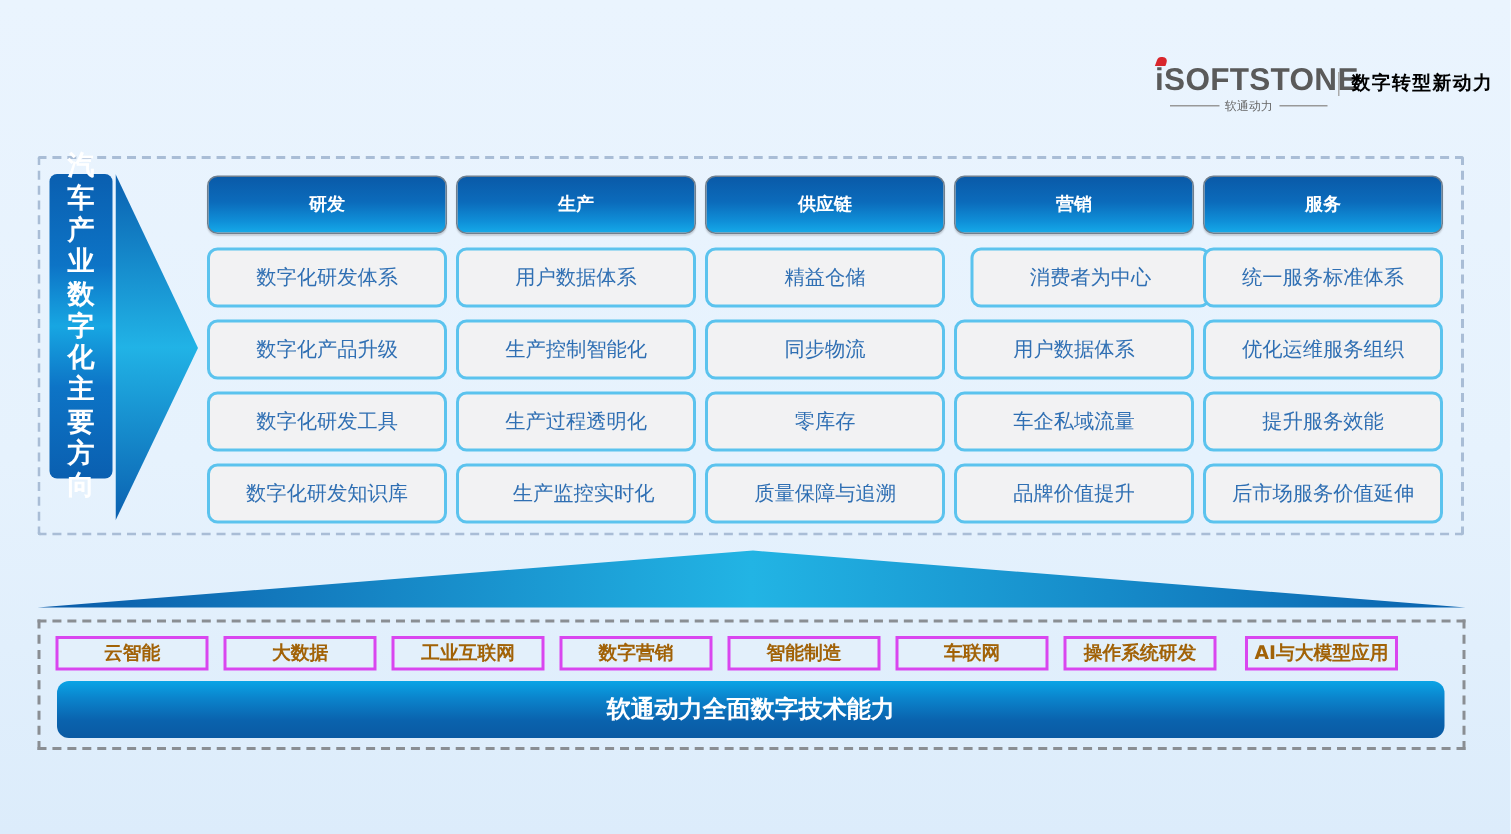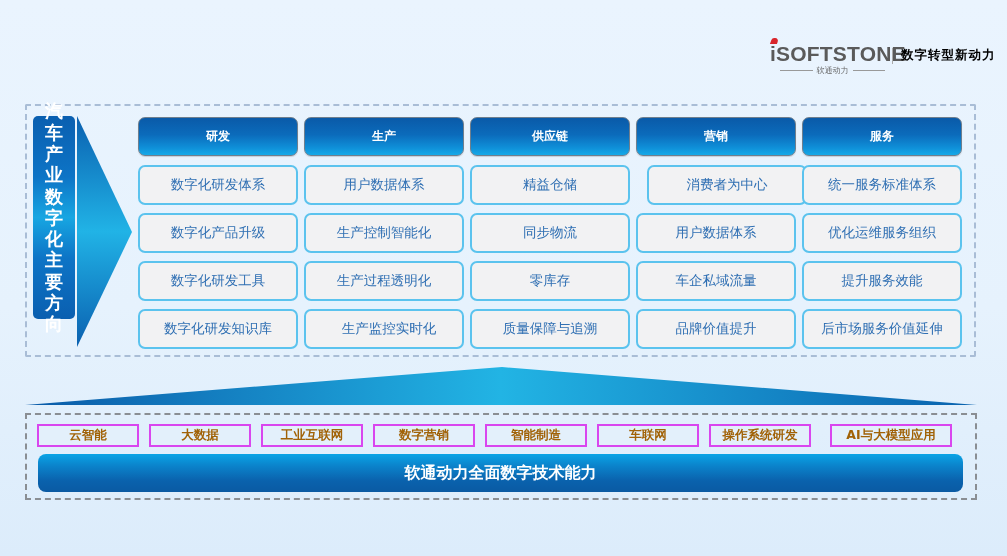--- a/index.html
+++ b/index.html
@@ -150,15 +150,15 @@
 
 <div class="abs bottom-frame"></div>
 
 <div class="chip" style="left:37px;">云智能</div>
 <div class="chip" style="left:149px;">大数据</div>
 <div class="chip" style="left:261px;">工业互联网</div>
 <div class="chip" style="left:373px;">数字营销</div>
 <div class="chip" style="left:485px;">智能制造</div>
 <div class="chip" style="left:597px;">车联网</div>
 <div class="chip" style="left:709px;">操作系统研发</div>
-<div class="chip" style="left:830px; width:122px;">AI与大模型应用</div>
+<div class="chip" style="left:830px; width:102px;">AI与大模型应用</div>
 
 <div class="abs cap-bar">软通动力全面数字技术能力</div>
 
 </body></html>

